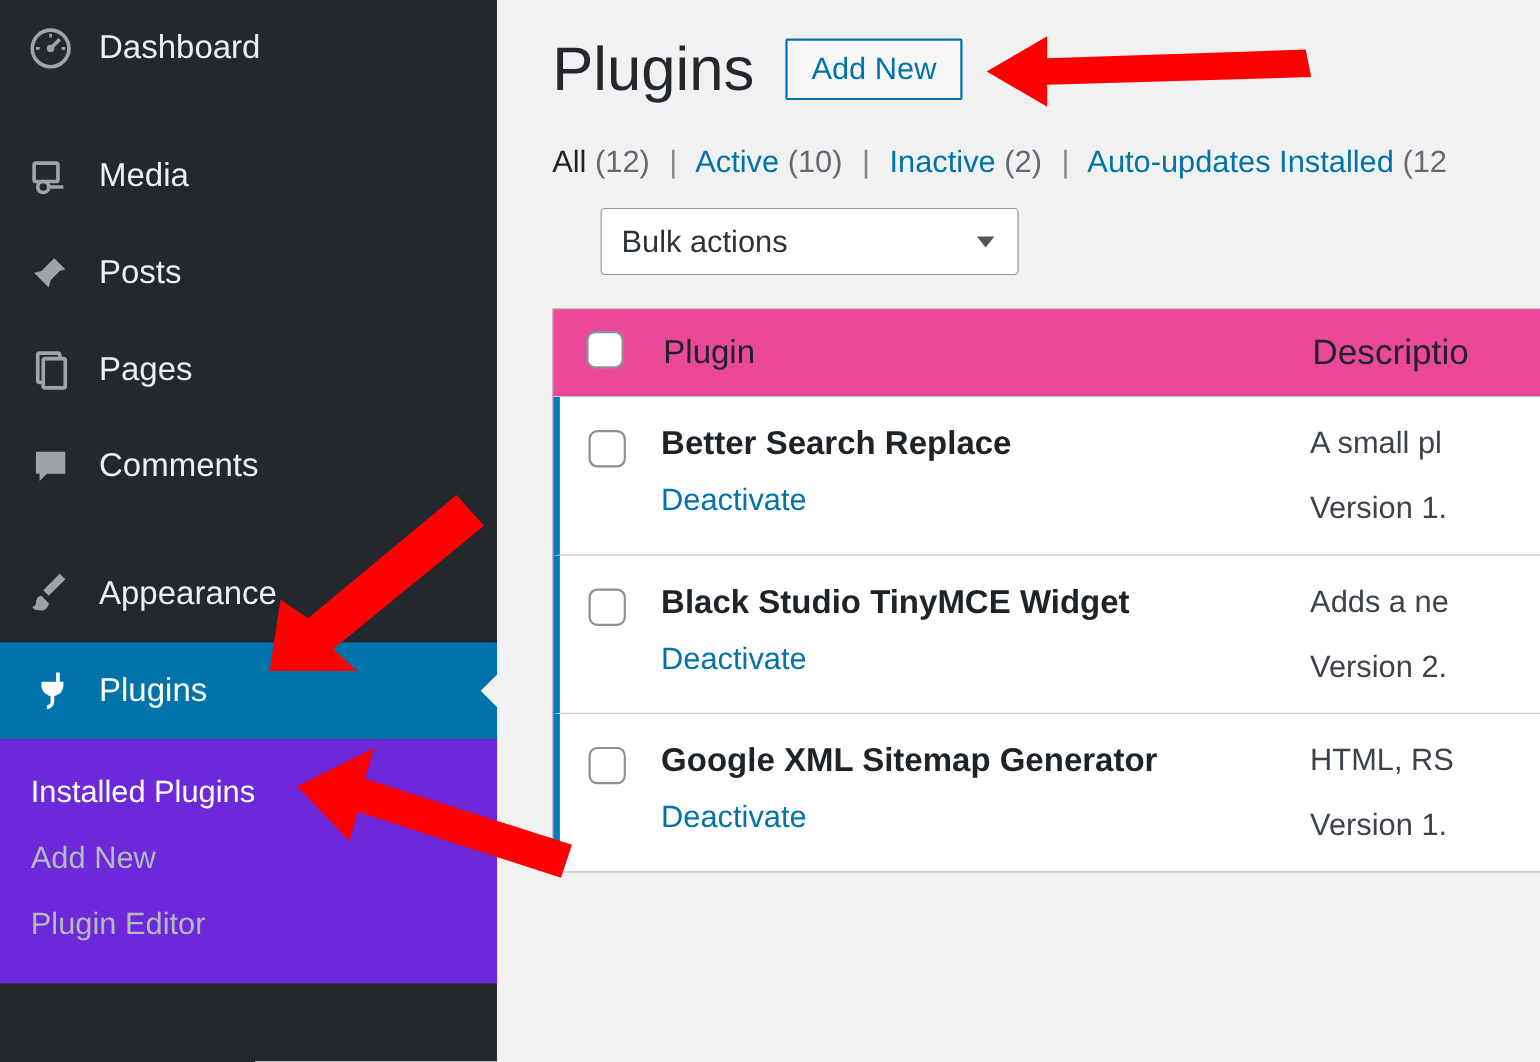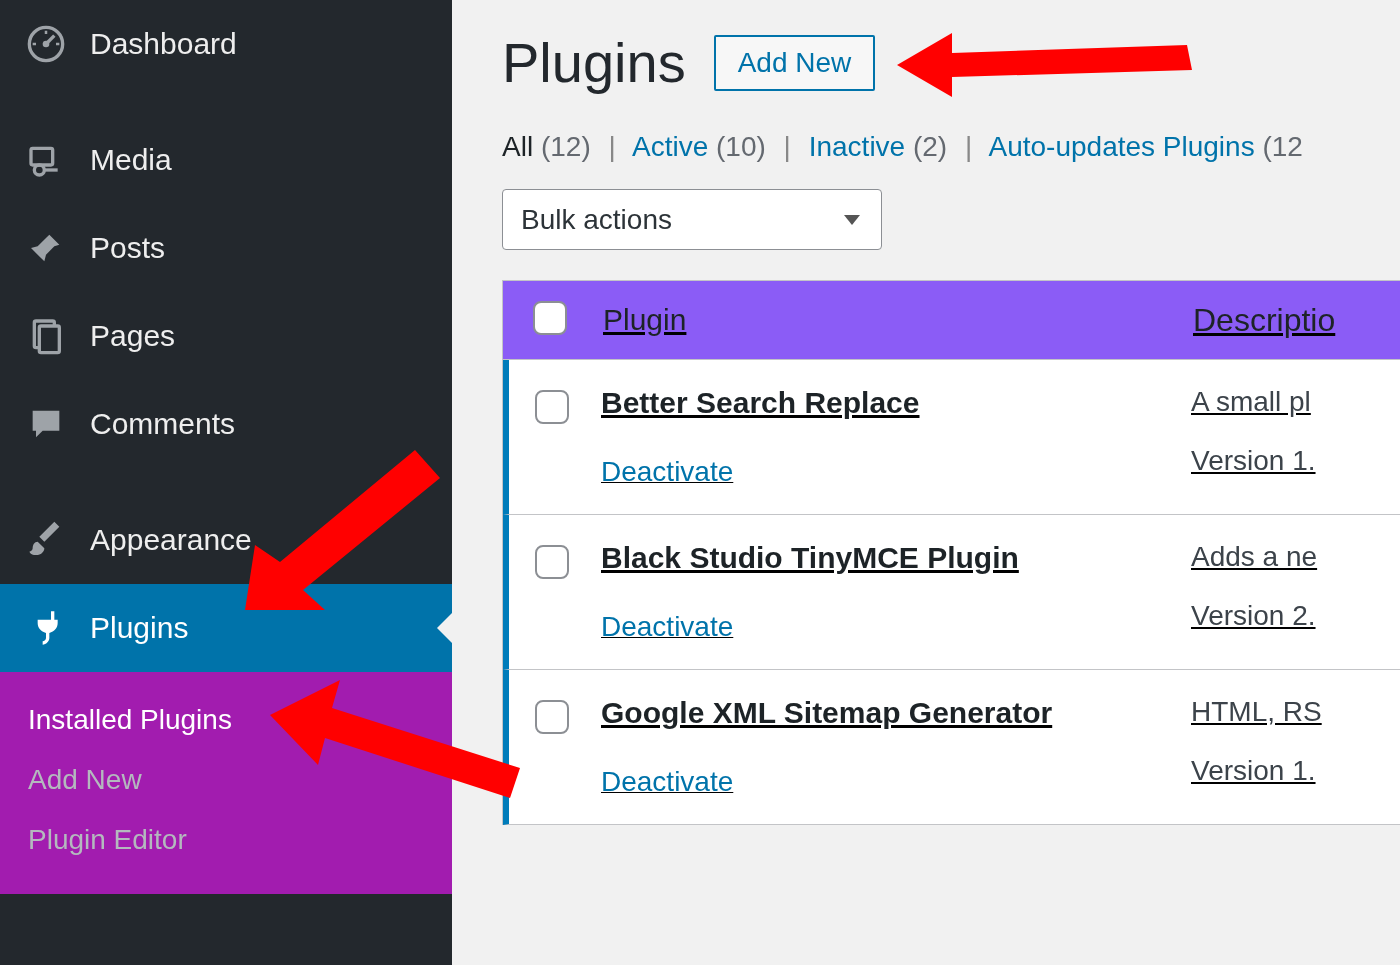--- a/index.html
+++ b/index.html
@@ -16,56 +16,56 @@
     content: "";
     position: absolute;
     right: -1px; top: 50%;
     transform: translateY(-50%);
     width: 0; height: 0;
     border-top: 16px solid transparent;
     border-bottom: 16px solid transparent;
     border-right: 16px solid #f1f1f1;
   }
   .menu-gap { height: 28px; }
-  .submenu { background: #a21caf; padding: 18px 0 24px 0; }
+  .submenu { background: #6d28d9; padding: 18px 0 24px 0; }
   .submenu-item { font-size: 28px; padding: 14px 24px 14px 28px; color: #b4b9be; cursor: pointer; }
   .submenu-item.current { color: #fff; }
 
   
   .main { flex: 1; background: #f1f1f1; padding: 30px 0 0 50px; overflow: hidden; position: relative; }
   .page-heading { display: flex; align-items: center; gap: 28px; }
   .page-title { font-size: 56px; font-weight: 400; color: #23282d; }
   .btn-addnew { font-size: 28px; color: #0073aa; background: #f7f7f7; border: 2px solid #0073aa; padding: 10px 22px; cursor: pointer; border-radius: 2px; }
 
   .filters { margin-top: 36px; font-size: 28px; color: #555; }
   .filters .count { color: #646970; }
   .filters .sep { color: #888; padding: 0 10px; }
   .filters .link { color: #0073aa; cursor: pointer; }
   .filters .current { color: #1d2327; }
 
-  .bulk-row { margin-top: 26px; display: flex; align-items: center; gap: 22px; }
+  .bulk-row { margin-top: 26px; display: flex; align-items: center; gap: 22px; margin-left: 44px; }
   .bulk-select { position: relative; }
   .bulk-select select {
     font-size: 28px; padding: 14px 60px 14px 18px; border: 1px solid #8c8f94; background: #fff; color: #2c3338;
     appearance: none; -webkit-appearance: none; border-radius: 4px; min-width: 380px; cursor: pointer;
   }
   .bulk-select::after { content:""; position:absolute; right:22px; top:50%; transform:translateY(-50%); width:0;height:0; border-left:8px solid transparent;border-right:8px solid transparent;border-top:10px solid #555;}
   .btn-apply { font-size: 28px; color:#0073aa; background:#f6f7f7; border:2px solid #0073aa; padding:12px 24px; cursor:pointer; border-radius:4px; }
 
-  .table { margin-top: 30px; border: 1px solid #c3c4c7; background: #8b5cf6; border-right: none; border-bottom: none; width: 100%; text-decoration: underline; }
+  .table { margin-top: 30px; border: 1px solid #c3c4c7; background: #ec4899; border-right: none; border-bottom: none; width: 100%; }
   .thead { display:flex; align-items:center; border-bottom: 1px solid #c3c4c7; padding: 20px 0 20px 30px; }
   .th-check { width: 70px; }
   .th-plugin { font-size: 30px; color:#1d2327; flex:0 0 590px; }
   .th-desc { font-size: 32px; color:#1d2327; }
   .row { display:flex; border-bottom: 1px solid #c3c4c7; padding: 26px 4px 26px 26px; border-left: 6px solid #007cba; background:#fff; }
   .row .cell-check { width: 66px; padding-top:4px; }
   .row .cell-plugin { flex:0 0 590px; }
   .row .cell-desc { font-size:28px; color:#3c434a; }
   .plugin-name { font-size: 30px; font-weight: 700; color: #1d2327; }
-  .plugin-actions { margin-top: 36px; }
+  .plugin-actions { margin-top: 18px; }
   .plugin-actions .link { font-size: 28px; color:#0073aa; cursor:pointer; }
   .version { margin-top: 27px; font-size: 28px; color:#3c434a; }
 
   input[type=checkbox].cb {
     width: 34px; height: 34px; border: 2px solid #8c8f94; border-radius: 8px; appearance:none; background:#fff; cursor:pointer;
   }
 
   
   .arrow { position: absolute; pointer-events: none; }
   .arrow svg { display:block; }
@@ -181,21 +181,21 @@
         <span>Active</span>
         <span class="count">(10)</span>
       </span>
       <span class="sep">|</span>
       <span class="link">
         <span>Inactive</span>
         <span class="count">(2)</span>
       </span>
       <span class="sep">|</span>
       <span class="link">
-        <span>Auto-updates Plugins</span>
+        <span>Auto-updates Installed</span>
         <span class="count">(12</span>
       </span>
     </div>
 
     <div class="bulk-row">
       <div class="bulk-select">
         <select>
           <option>Bulk actions</option>
         </select>
       </div>
@@ -216,21 +216,21 @@
         </div>
         <div class="cell-desc">
           <div>A small pl</div>
           <div class="version">Version 1.</div>
         </div>
       </div>
 
       <div class="row">
         <div class="cell-check"><input type="checkbox" class="cb" style=""></div>
         <div class="cell-plugin">
-          <div class="plugin-name">Black Studio TinyMCE Plugin</div>
+          <div class="plugin-name">Black Studio TinyMCE Widget</div>
           <div class="plugin-actions"><span class="link">Deactivate</span></div>
         </div>
         <div class="cell-desc">
           <div>Adds a ne</div>
           <div class="version">Version 2.</div>
         </div>
       </div>
 
       <div class="row">
         <div class="cell-check"><input type="checkbox" class="cb" style=""></div>

